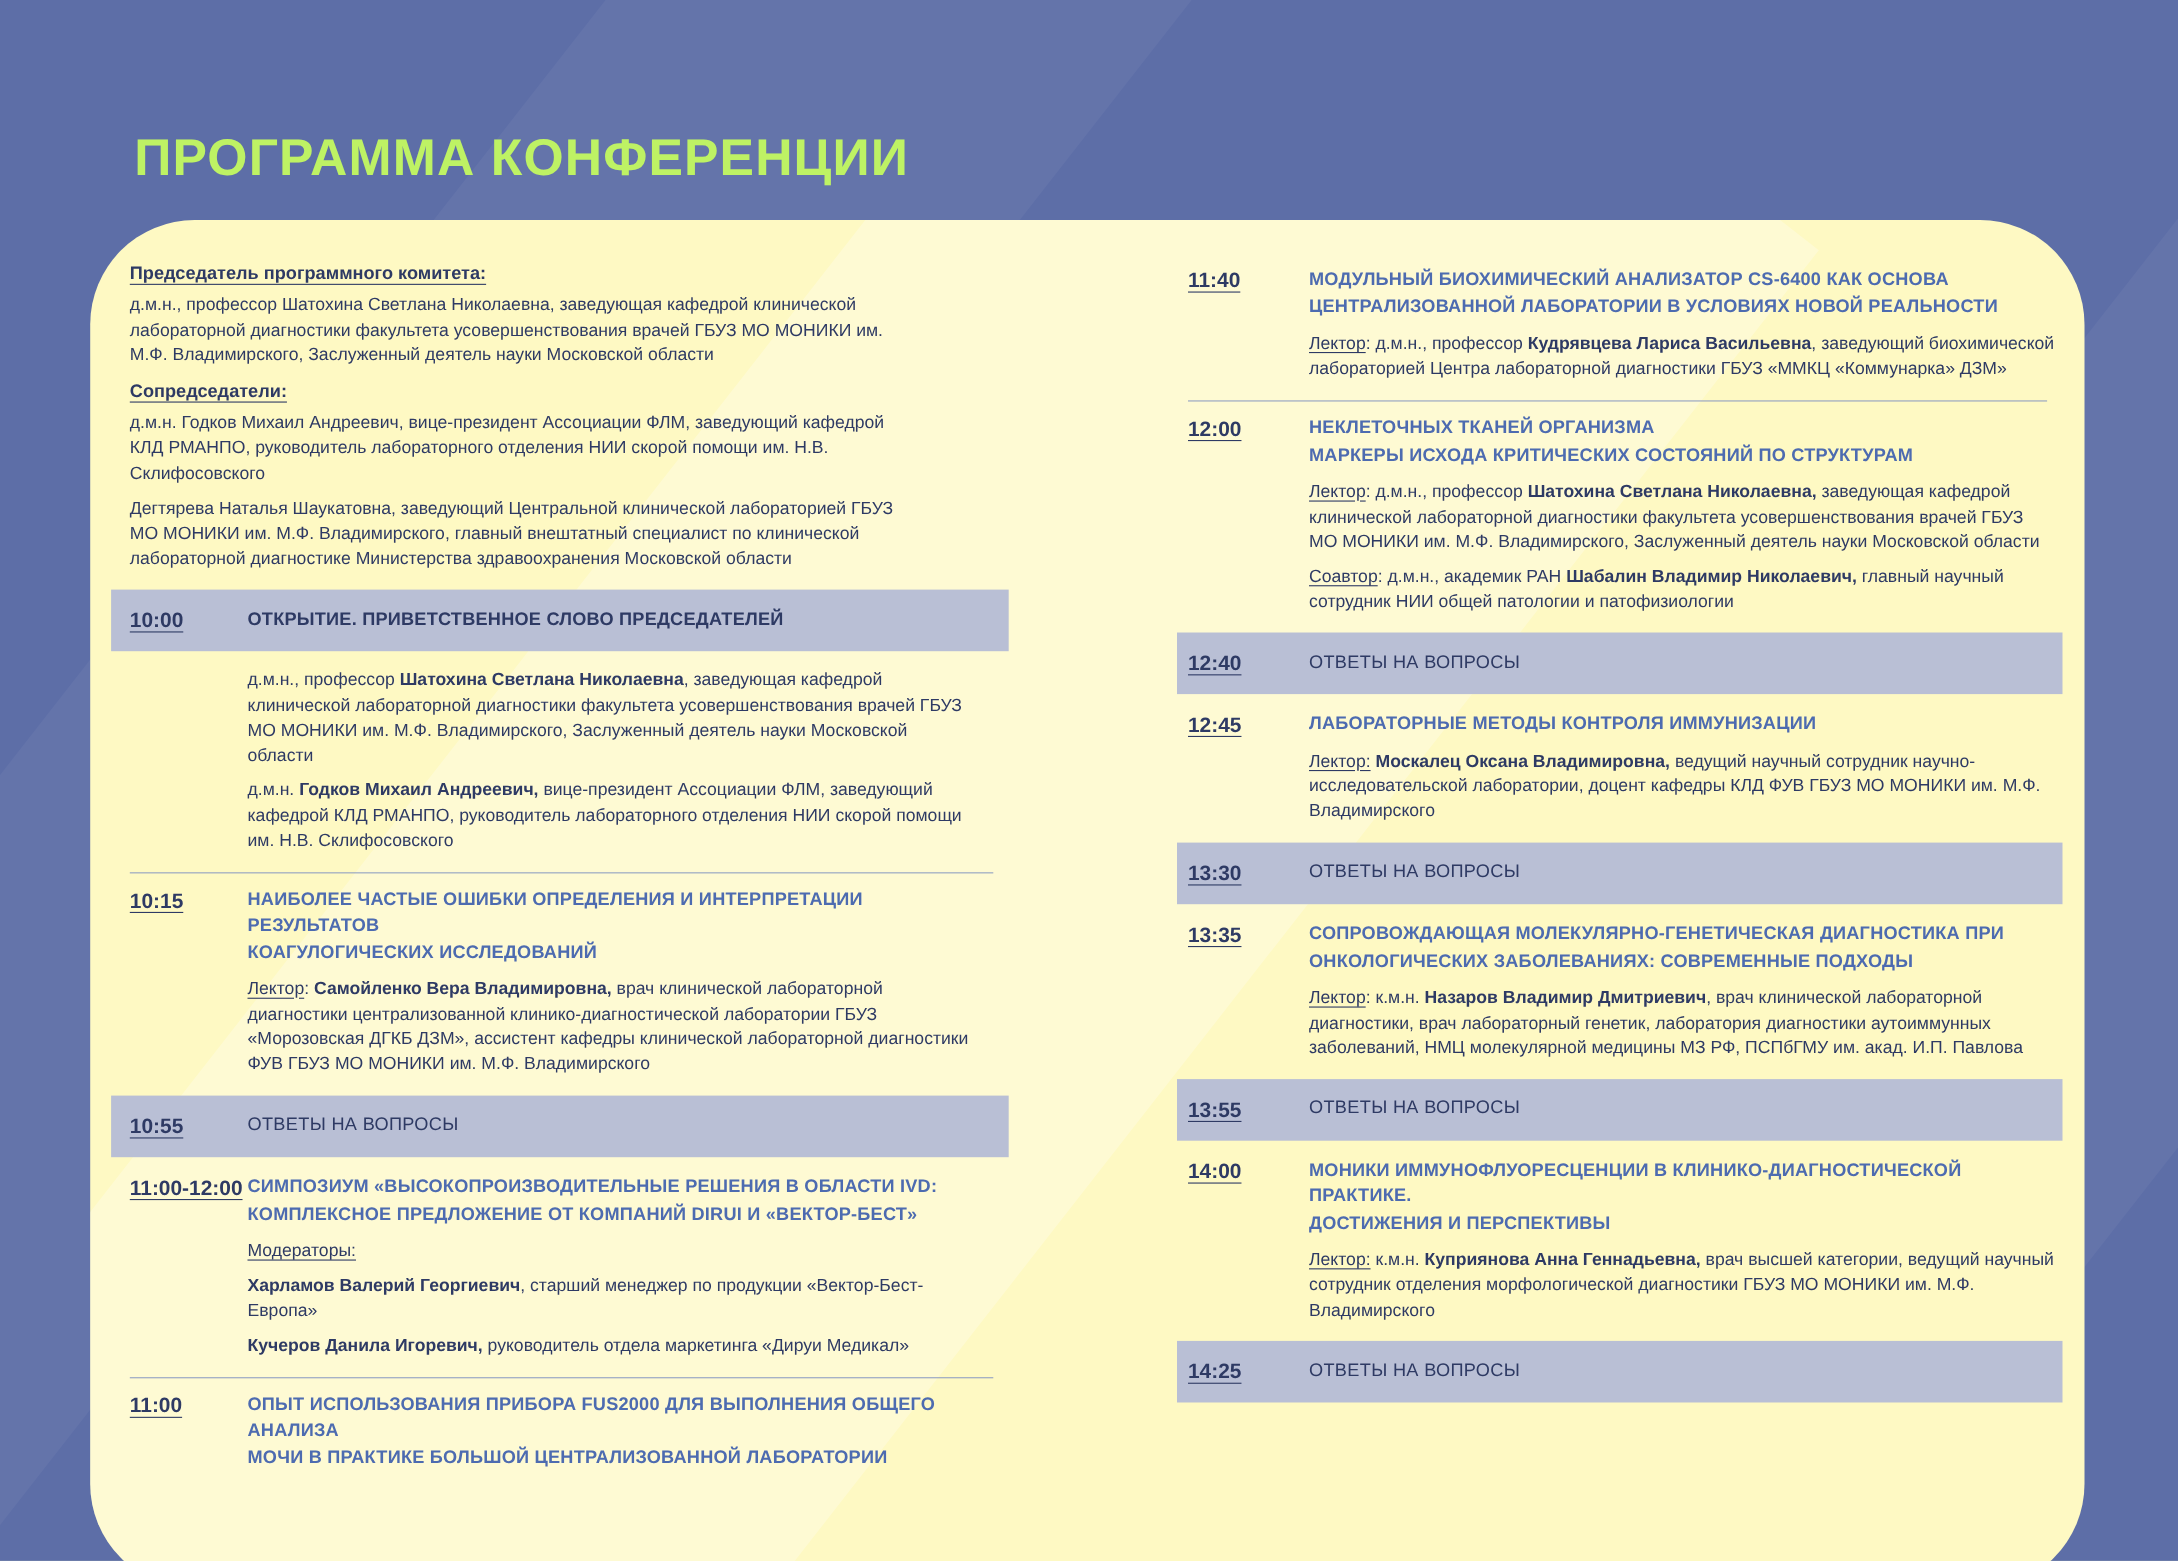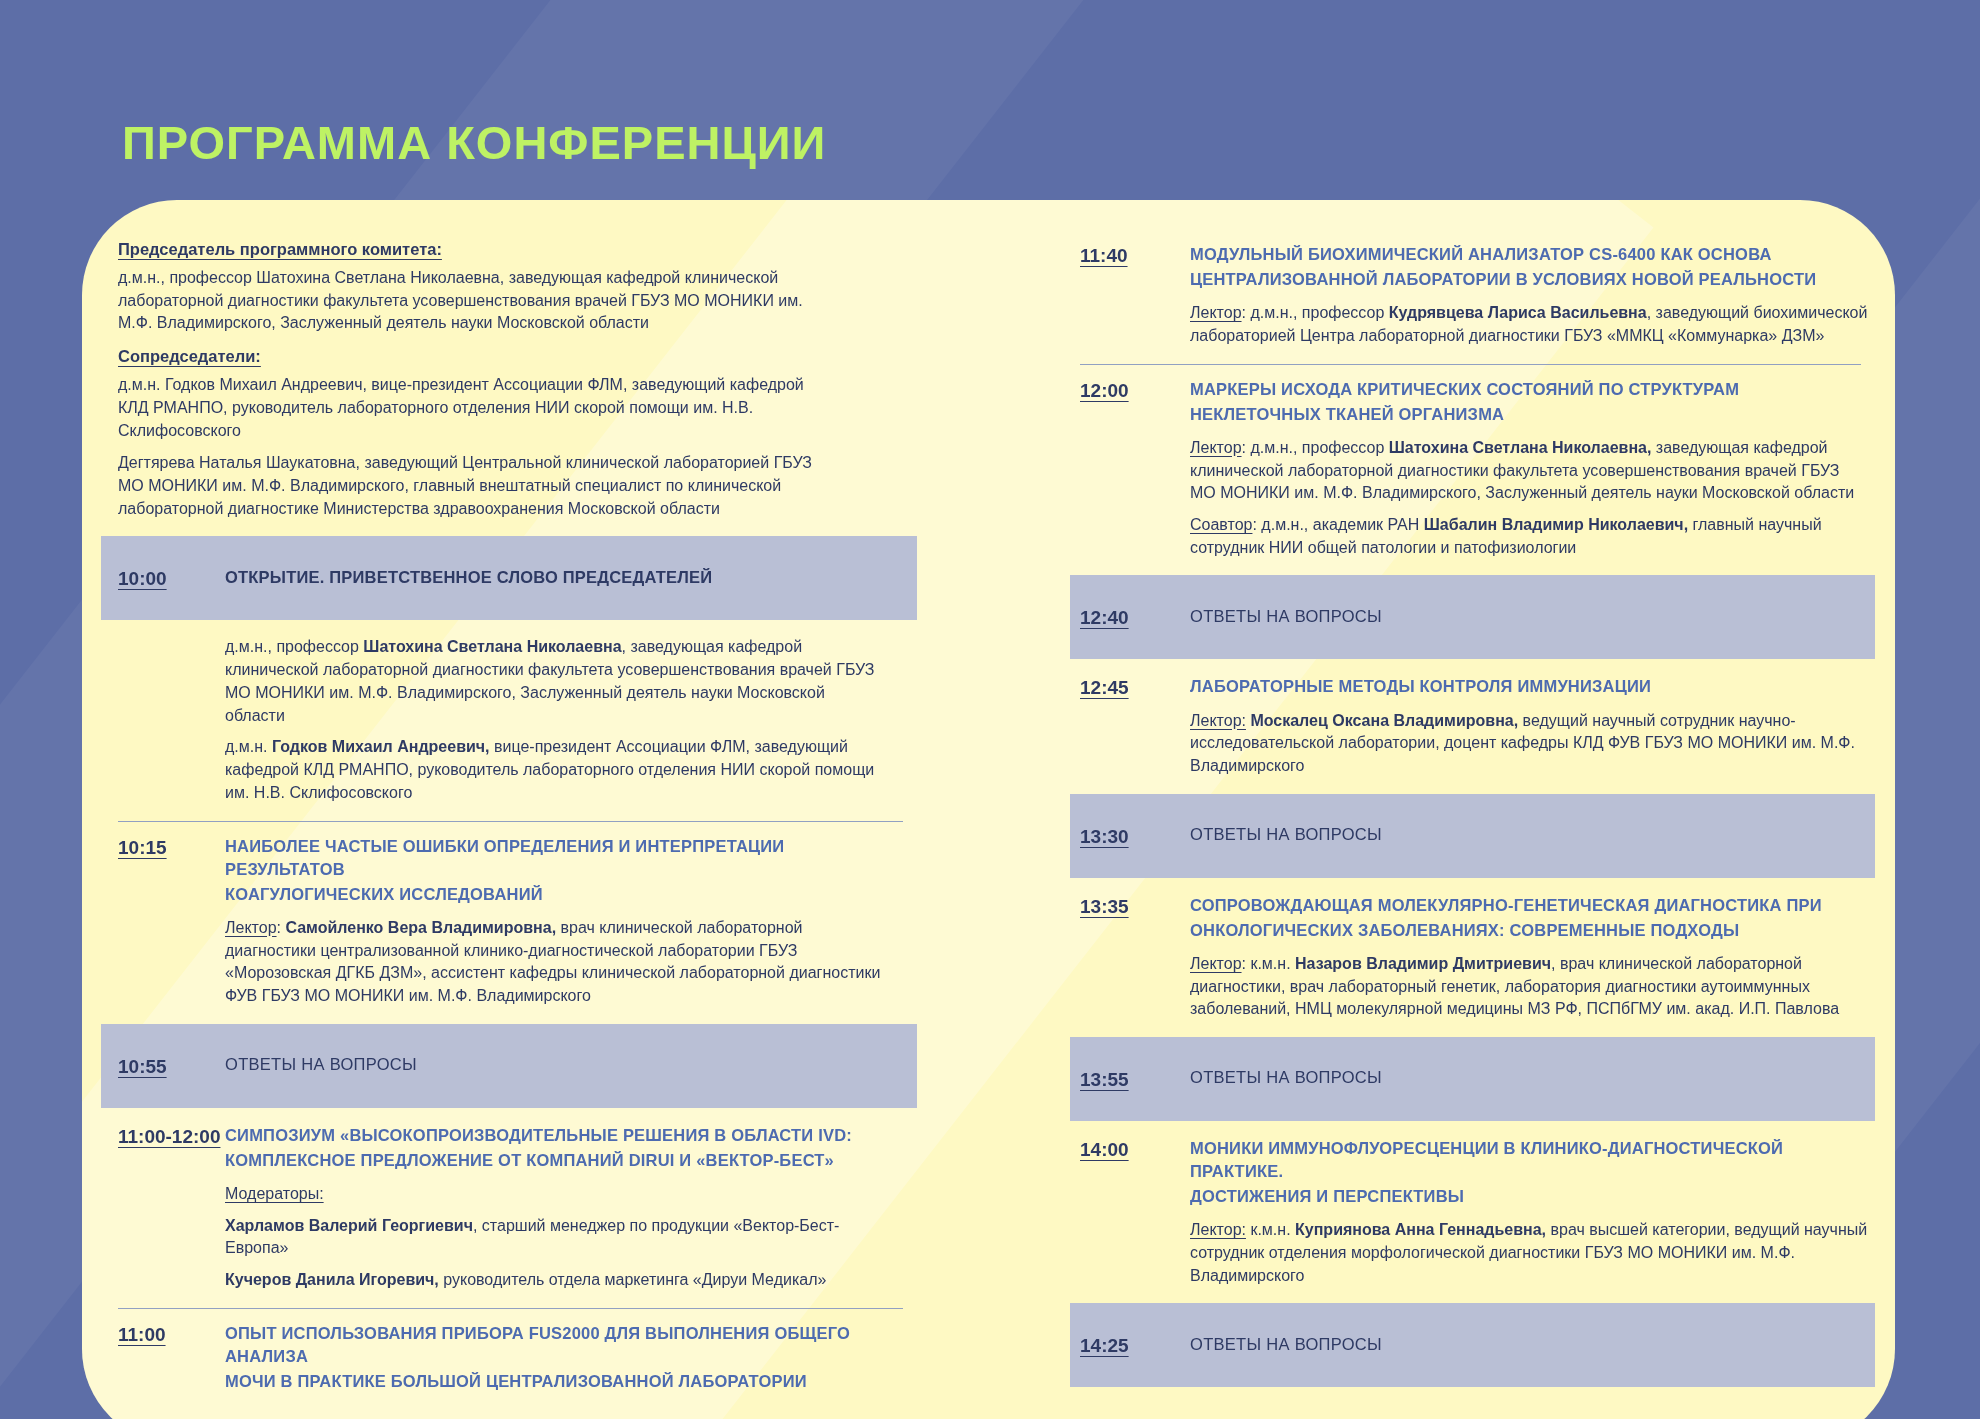--- a/index.html
+++ b/index.html
@@ -38,21 +38,21 @@
   .time{
     flex:0 0 124px;box-sizing:border-box;padding-left:17px;padding-top:2px;
     font-weight:bold;font-size:19px;text-decoration:underline;text-underline-offset:4px;
     white-space:nowrap;
   }
   .col-right .time{flex-basis:120px;padding-left:10px;}
   .title{flex:1;font-weight:bold;color:#4d6bb0;font-size:16.5px;line-height:1.4;letter-spacing:0.2px;padding-right:14px;}
   .title .tl{margin-bottom:2px;}
   .title .tl.rg{font-weight:normal;color:#2e3a64;letter-spacing:0.3px;}
 
-  .band-row{background:#b9bfd5;align-items:center;min-height:48px;padding:18px 0;}
+  .band-row{background:#b9bfd5;align-items:center;min-height:48px;padding:4px 0;}
   .band-row .title{color:#2e3a64;}
   .session.band-block{margin:16px 0;}
 
   .para{font-size:16px;line-height:1.42;margin:9px 0 9px 124px;max-width:660px;}
   .col-right .para{margin-left:120px;max-width:678px;}
   .para .b{font-weight:bold;}
   .para .u, .intro-para .u{text-decoration:underline;text-underline-offset:3px;}
   .band-after{margin-top:16px;}
   .divider{border-top:1px solid #91a0c2;margin:16px 14px 3px 17px;}
   .col-right .divider{margin-left:10px;}
@@ -134,22 +134,22 @@
             <div class="tl">ЦЕНТРАЛИЗОВАННОЙ ЛАБОРАТОРИИ В УСЛОВИЯХ НОВОЙ РЕАЛЬНОСТИ</div>
           </div>
         </div>
         <div class="para"><span class="u">Лектор</span><span>: д.м.н., профессор </span><span class="b ">Кудрявцева Лариса Васильевна</span><span>, заведующий биохимической лабораторией Центра лабораторной диагностики ГБУЗ «ММКЦ «Коммунарка» ДЗМ»</span></div>
       </div>
       <div class="divider"></div>
       <div class="session">
         <div class="srow">
           <div class="time">12:00</div>
           <div class="title">
+            <div class="tl">НЕКЛЕТОЧНЫХ ТКАНЕЙ ОРГАНИЗМА</div>
             <div class="tl">МАРКЕРЫ ИСХОДА КРИТИЧЕСКИХ СОСТОЯНИЙ ПО СТРУКТУРАМ</div>
-            <div class="tl">НЕКЛЕТОЧНЫХ ТКАНЕЙ ОРГАНИЗМА</div>
           </div>
         </div>
         <div class="para"><span class="u">Лектор</span><span>: д.м.н., профессор </span><span class="b ">Шатохина Светлана Николаевна,</span><span> заведующая кафедрой клинической лабораторной диагностики факультета усовершенствования врачей ГБУЗ МО МОНИКИ им. М.Ф. Владимирского, Заслуженный деятель науки Московской области</span></div>
         <div class="para"><span class="u">Соавтор</span><span>: д.м.н., академик РАН </span><span class="b ">Шабалин Владимир Николаевич,</span><span> главный научный сотрудник НИИ общей патологии и патофизиологии</span></div>
       </div>
       <div class="session band-block">
         <div class="srow band-row">
           <div class="time">12:40</div>
           <div class="title">
             <div class="tl rg">ОТВЕТЫ НА ВОПРОСЫ</div>

